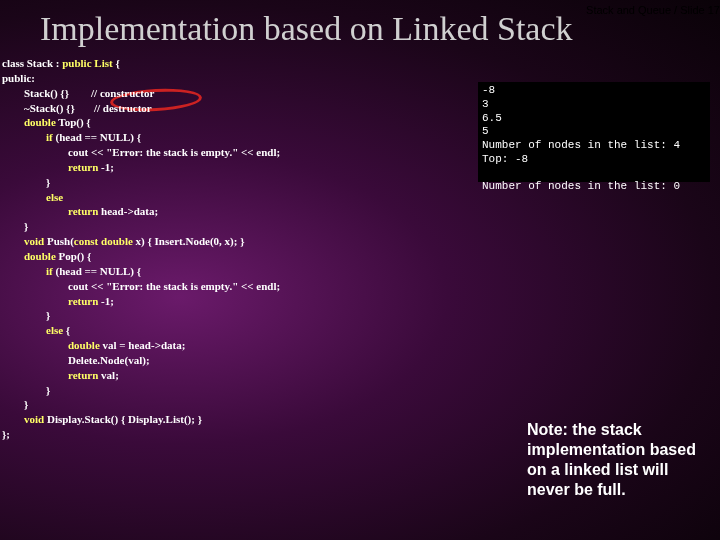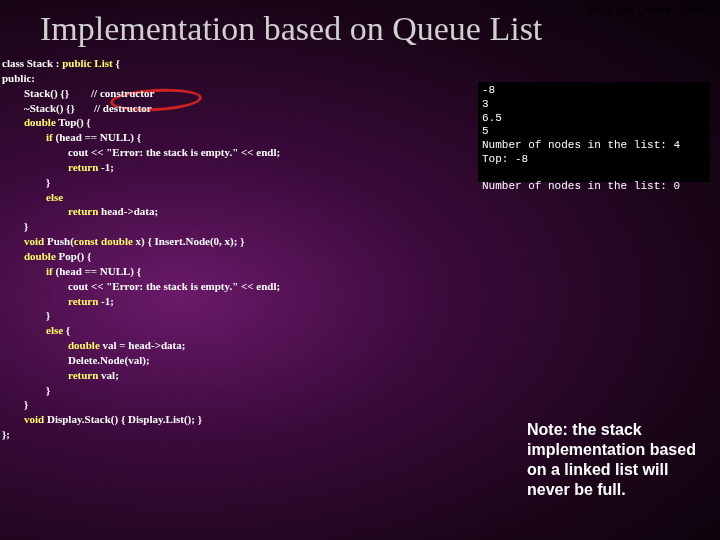--- a/index.html
+++ b/index.html
@@ -71,21 +71,21 @@
     border: 3px solid #cc2222;
     border-radius: 50%;
     transform: rotate(-3deg);
     pointer-events: none;
   }
 </style>
 </head>
 <body>
 
 <div class="breadcrumb">Stack and Queue / Slide 17</div>
-<div class="title">Implementation based on Queue List</div>
+<div class="title">Implementation based on Linked Stack</div>
 
 <div class="ellipse-mark"></div>
 
 <div class="code-area"><span>class Stack : </span><span class="kw">public List</span><span> {</span>
 <span>public:</span>
 <span>        Stack() {}        // constructor</span>
 <span>        ~Stack() {}       // destructor</span>
 <span>        </span><span class="kw">double</span><span> Top() {</span>
 <span>                </span><span class="kw">if</span><span> (head == NULL) {</span>
 <span>                        cout &lt;&lt; "Error: the stack is empty." &lt;&lt; endl;</span>

